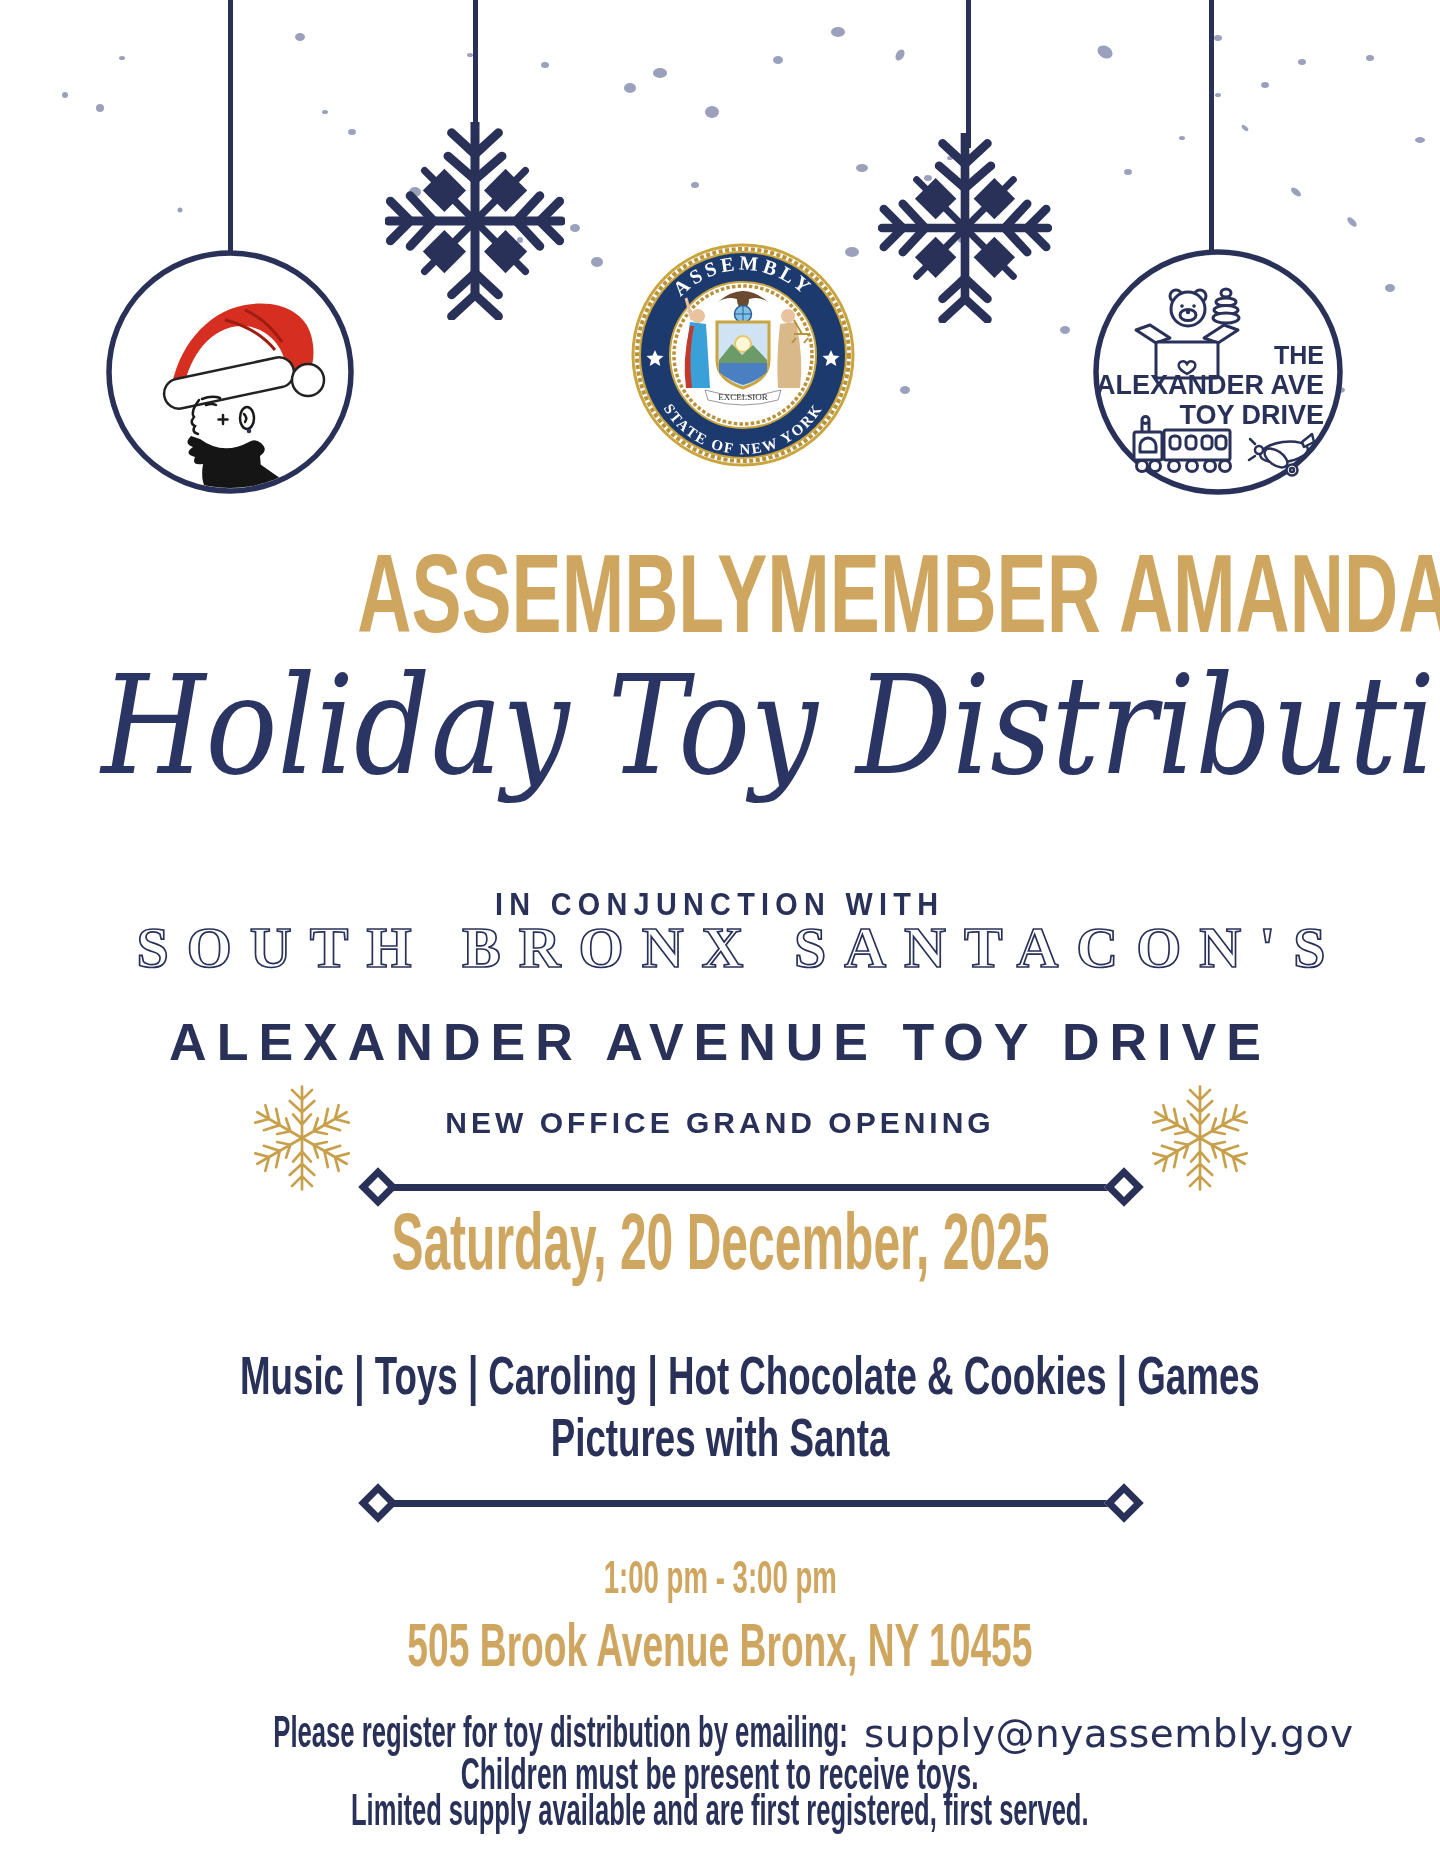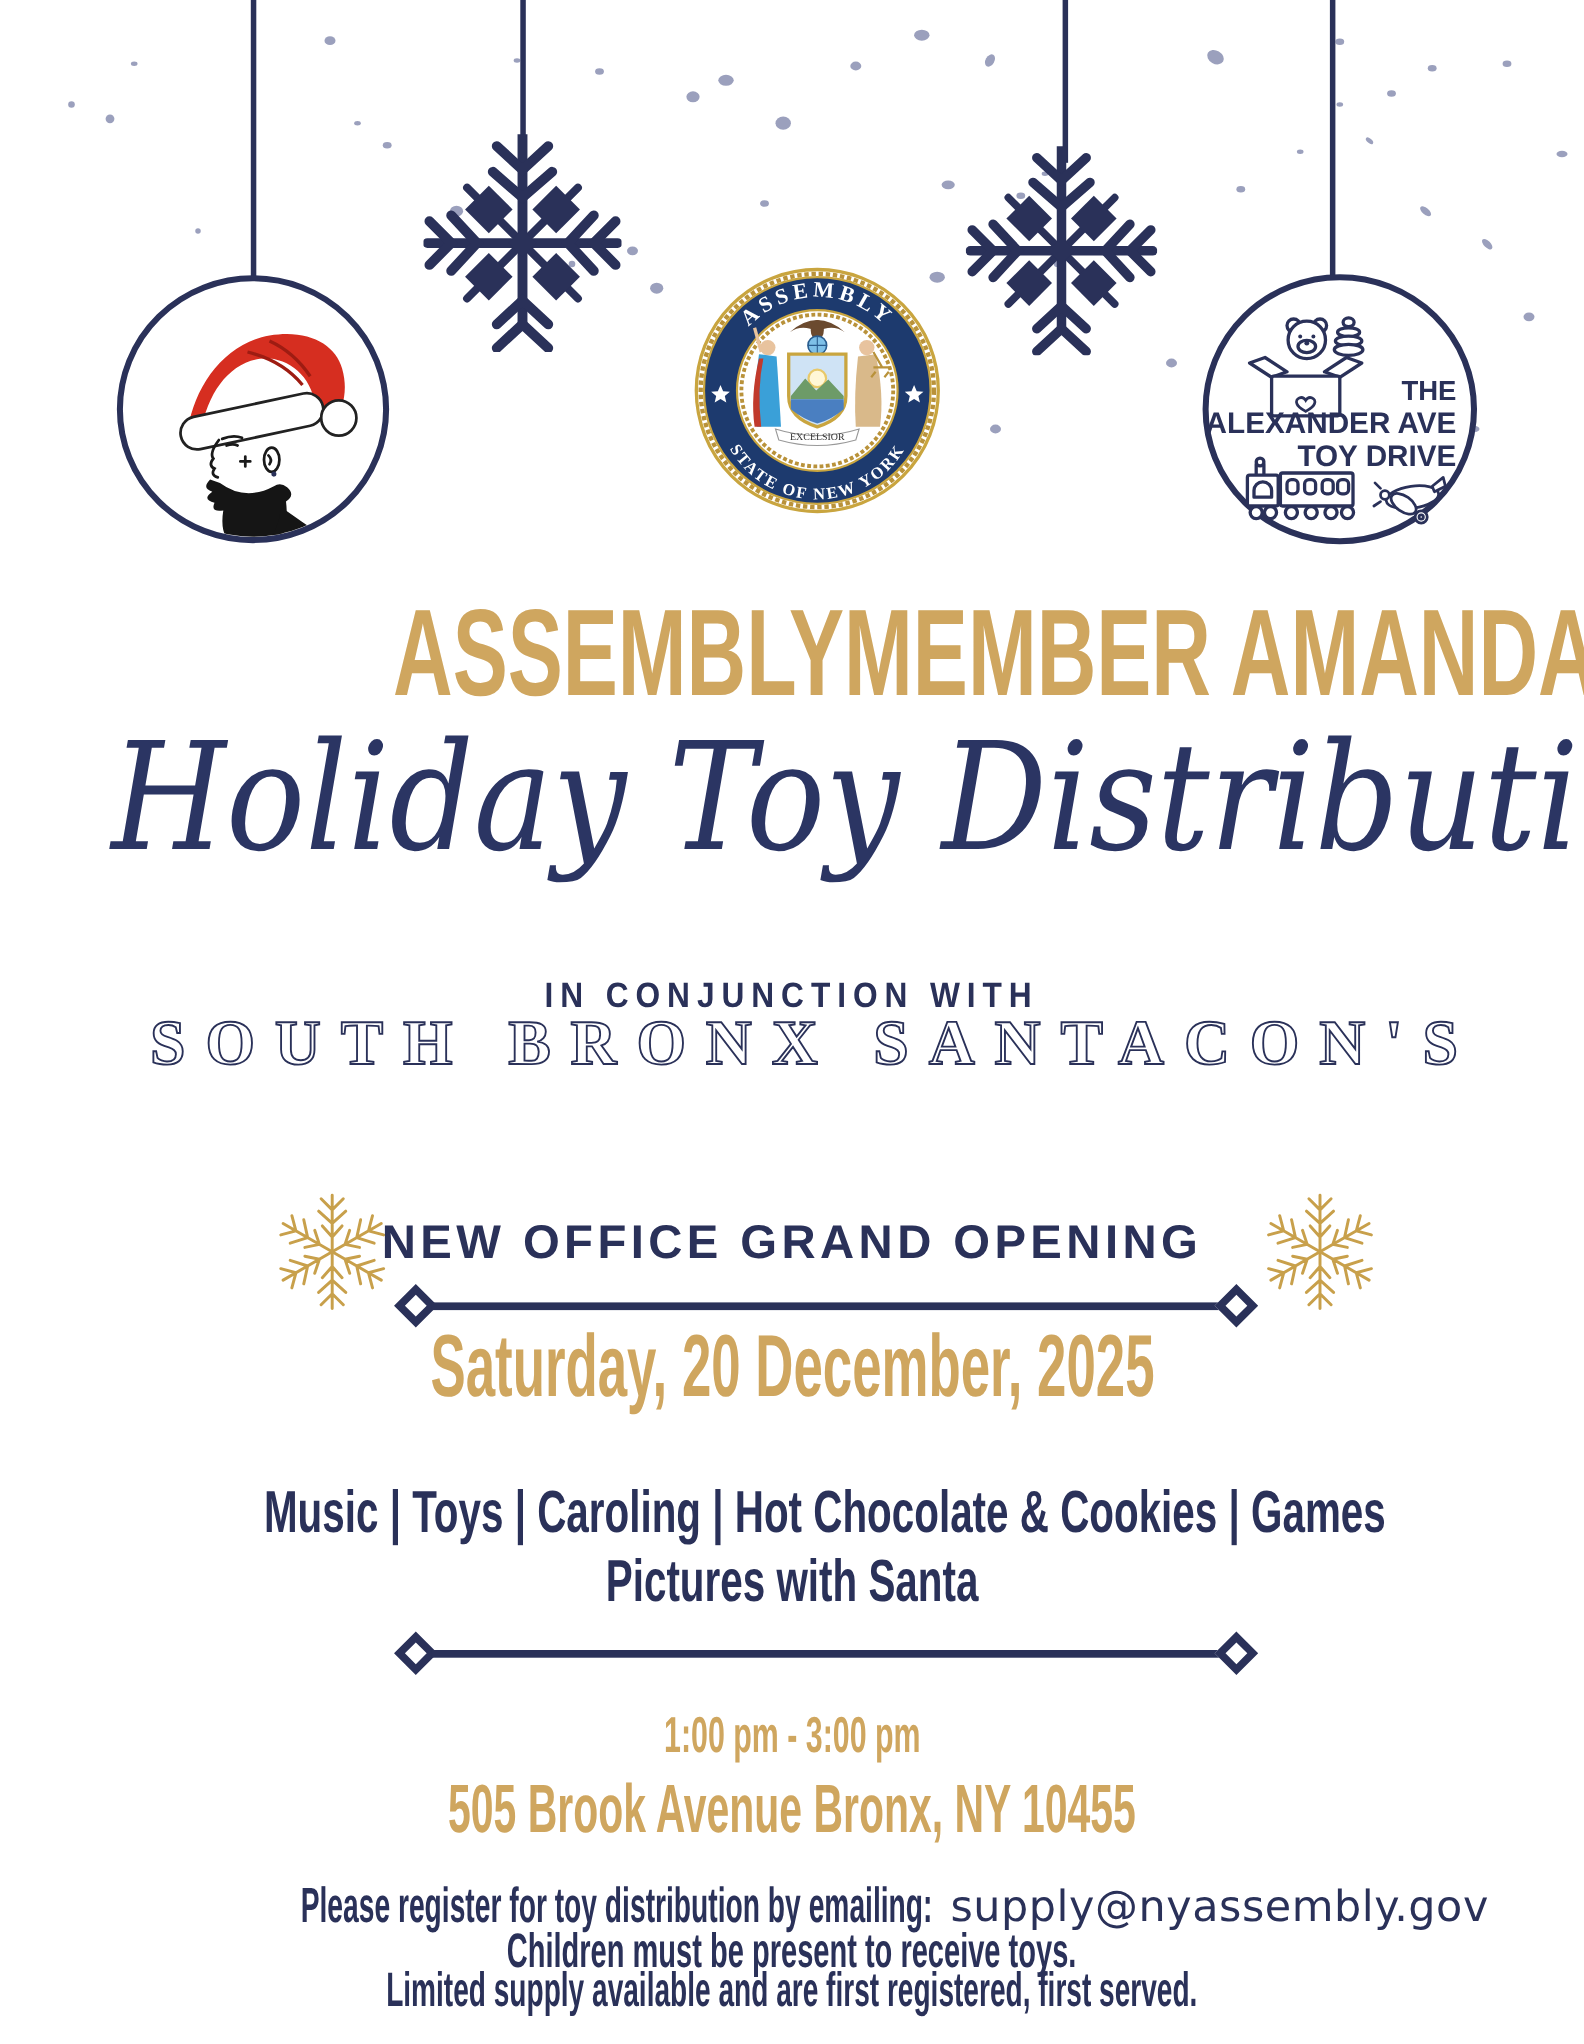--- a/index.html
+++ b/index.html
@@ -18,21 +18,21 @@
   .h-member{top:538px;font-size:112px;line-height:1;letter-spacing:0;}
   .h-script{top:652px;font-size:136px;line-height:1.1;font-family:"DejaVu Serif",serif;
             font-style:italic;color:#2b3563;}
   .h-conj{top:862px;font-size:32px;letter-spacing:7px;margin-top:24px;}
   .h-santacon{top:914px;font-size:58px;font-family:"Liberation Serif",serif;
               letter-spacing:18px;color:#2a3159;font-weight:bold;margin-left:40px;}
   @supports (-webkit-text-stroke:1px black){
     .h-santacon span{-webkit-text-stroke:1.7px #2a3159;color:#ffffff;}
   }
   .h-toydrive{top:1012px;font-size:52px;letter-spacing:10px;}
-  .h-grand{top:1106px;font-size:43px;letter-spacing:4px;}
+  .h-grand{top:1106px;font-size:30px;letter-spacing:4px;}
   .h-date{top:1200px;font-size:80px;line-height:1.05;}
   .h-act1{top:1348px;font-size:54px;line-height:1;}
   .h-act2{top:1410px;font-size:54px;line-height:1;}
   .h-time{top:1554px;font-size:46px;line-height:1;}
   .h-addr{top:1614px;font-size:62px;line-height:1;}
   .h-note{font-size:44px;line-height:1;}
 
   .divider-line{position:absolute;left:392px;width:718px;height:7px;background:#2a3159;}
   .divider-diamond{position:absolute;width:14px;height:14px;border:7px solid #2a3159;
                    transform:rotate(45deg);background:#ffffff;}
@@ -284,20 +284,23 @@
   </div>
 
   <div class="abs ctr h-conj">
     <span class="cond navy bold" style="--sx:0.9">IN CONJUNCTION WITH</span>
   </div>
 
   <div class="abs ctr h-santacon">
     <span class="nowrap">SOUTH BRONX SANTACON'S</span>
   </div>
 
+  <div class="abs ctr h-toydrive">
+    <span class="navy bold nowrap">ALEXANDER AVENUE TOY DRIVE</span>
+  </div>
 
   <svg class="abs" style="left:246px;top:1082px;" width="112" height="112" viewBox="0 0 100 100">
     <g stroke="#c8a04b" stroke-width="2.4" fill="none" stroke-linecap="round">
       <g id="gfa">
           <path d="M50,50 L50,4 M50,16 L41,7 M50,16 L59,7 M50,27 L39,17 M50,27 L61,17 M50,38 L42,29 M50,38 L58,29"></path>
         </g>
       <use href="#gfa" transform="rotate(60 50 50)"></use>
         <use href="#gfa" transform="rotate(120 50 50)"></use>
       <use href="#gfa" transform="rotate(180 50 50)"></use>
         <use href="#gfa" transform="rotate(240 50 50)"></use>

